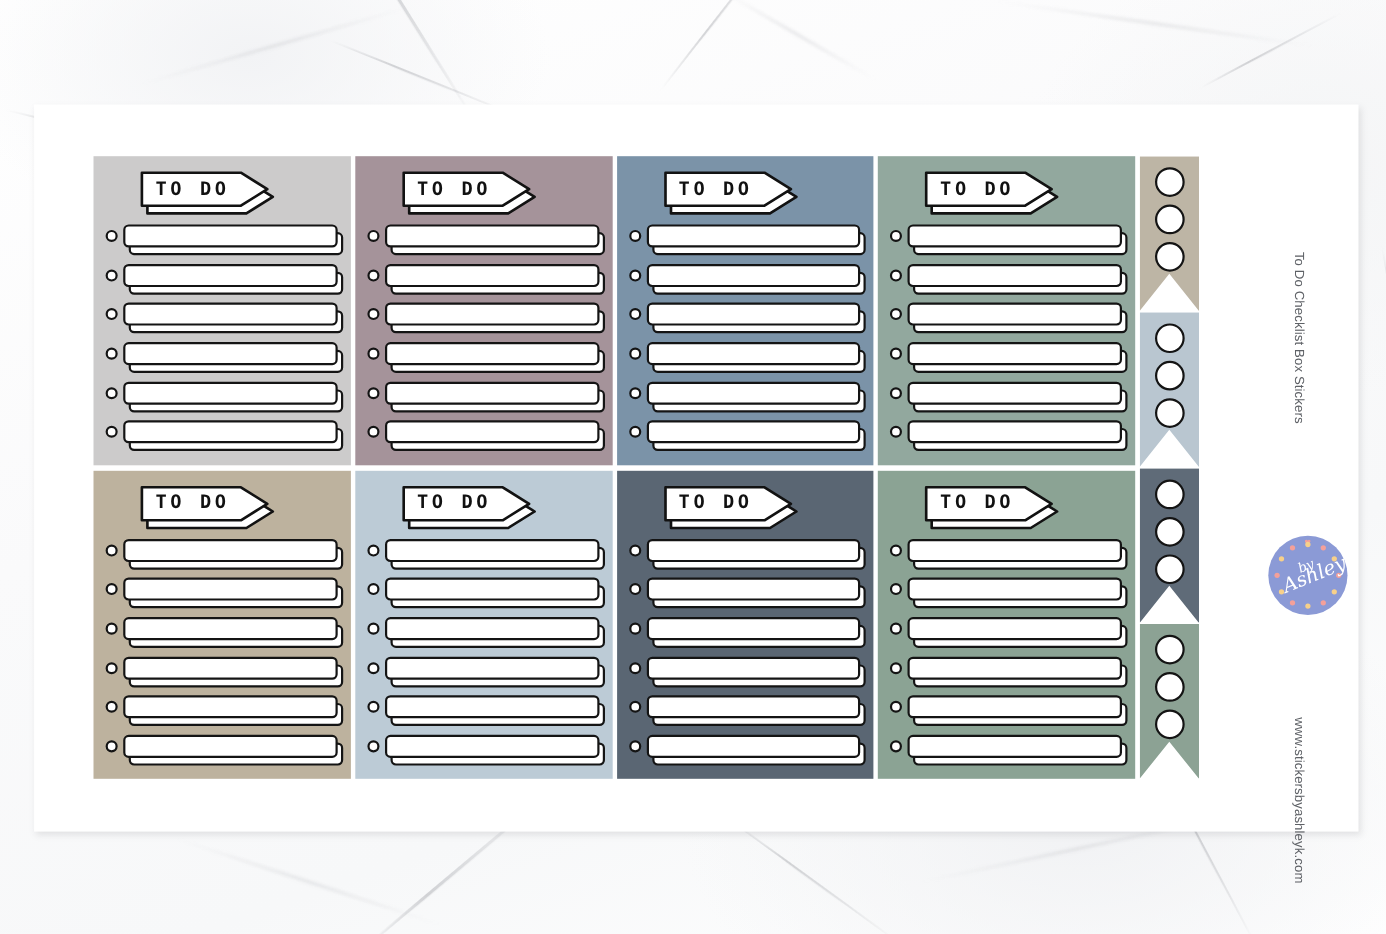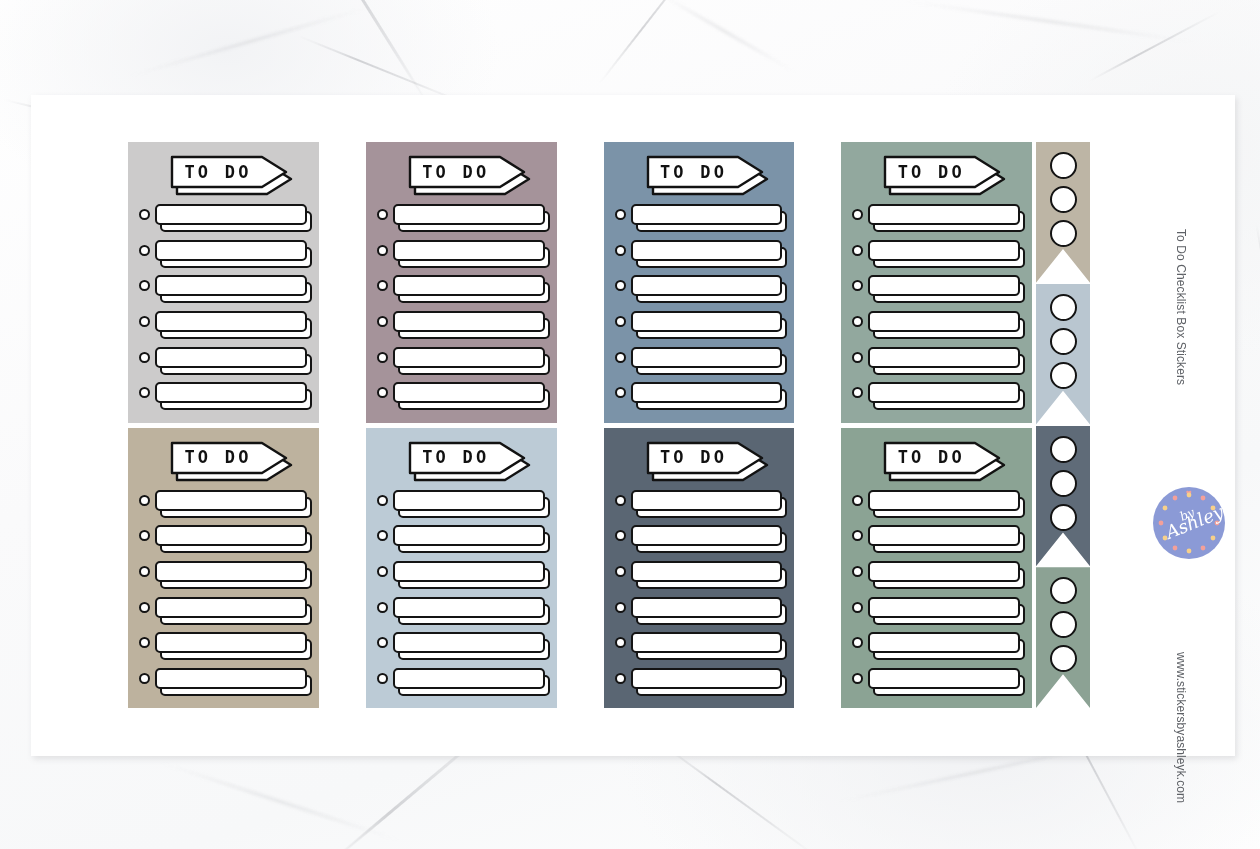--- a/index.html
+++ b/index.html
@@ -66,21 +66,20 @@
     display: grid;
     grid-template-columns: repeat(4, 1fr);
     grid-template-rows: repeat(2, 1fr);
     column-gap: 4px;
     row-gap: 5px;
   }
 
   .sticker-panel {
     position: relative;
     overflow: hidden;
-    margin-left: 43px;
   }
 
   
   .todo-tag-wrap {
     position: absolute;
     left: 42px;
     top: 12px;
     width: 126px;
     height: 44px;
   }

